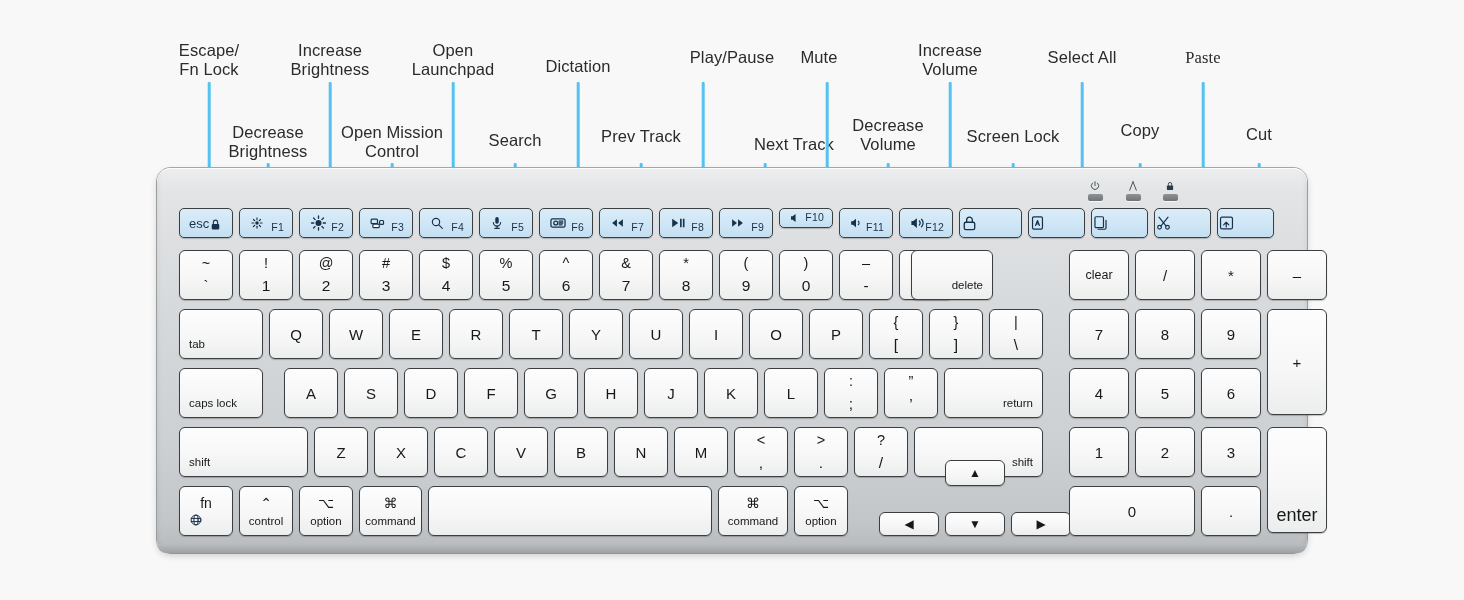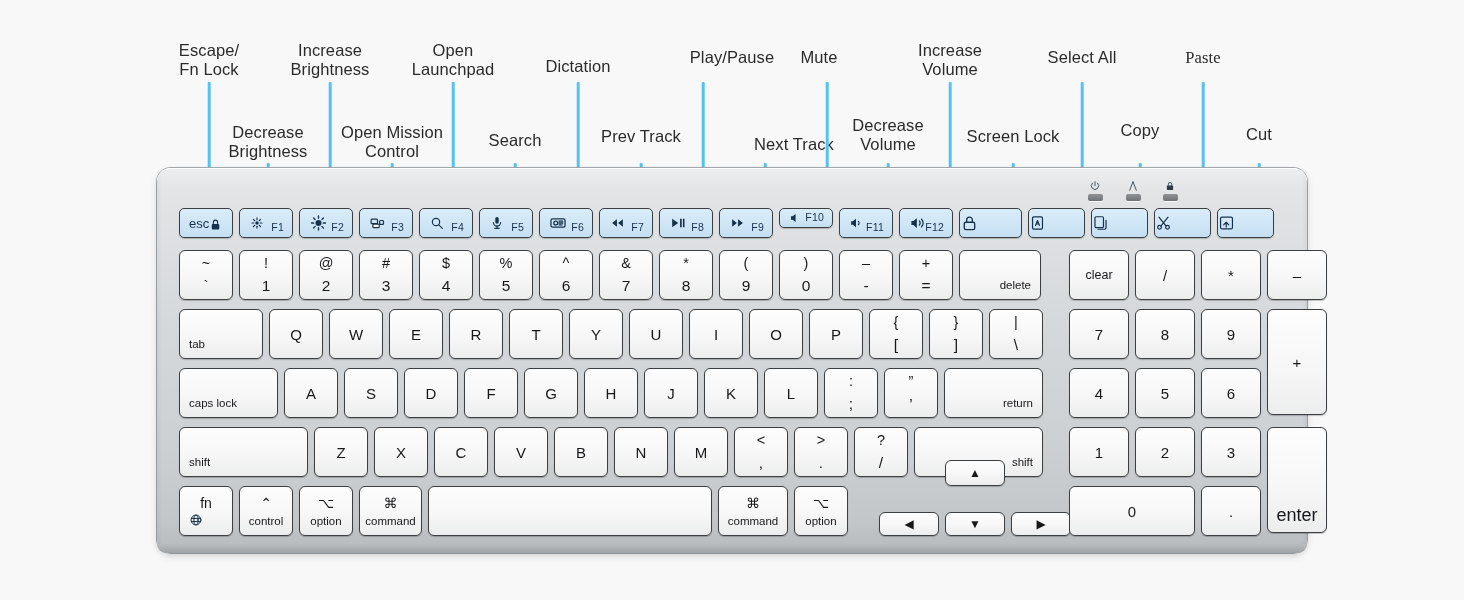--- a/index.html
+++ b/index.html
@@ -377,21 +377,21 @@
           <div class="lbl dn">0</div>
         </div>
         <div class="key" style="left: 682px; top: 82px; width: 54px; height: 50px;">
           <div class="lbl up">–</div>
           <div class="lbl dn">-</div>
         </div>
         <div class="key" style="left: 742px; top: 82px; width: 54px; height: 50px;">
           <div class="lbl up">+</div>
           <div class="lbl dn">=</div>
         </div>
-        <div class="key" style="left: 802px; top: 82px; width: 82px; height: 50px;">
+        <div class="key" style="left: 754px; top: 82px; width: 82px; height: 50px;">
           <div class="lbl br">delete</div>
         </div>
         <div class="key" style="left: 22px; top: 141px; width: 84px; height: 50px;">
           <div class="lbl bl">tab</div>
         </div>
         <div class="key" style="left: 112px; top: 141px; width: 54px; height: 50px;">
           <div class="lbl c">Q</div>
         </div>
         <div class="key" style="left: 172px; top: 141px; width: 54px; height: 50px;">
           <div class="lbl c">W</div>
@@ -425,21 +425,21 @@
           <div class="lbl dn">[</div>
         </div>
         <div class="key" style="left: 772px; top: 141px; width: 54px; height: 50px;">
           <div class="lbl up">}</div>
           <div class="lbl dn">]</div>
         </div>
         <div class="key" style="left: 832px; top: 141px; width: 54px; height: 50px;">
           <div class="lbl up">|</div>
           <div class="lbl dn">\</div>
         </div>
-        <div class="key" style="left: 22px; top: 200px; width: 99px; height: 50px; padding-left: 16px;">
+        <div class="key" style="left: 22px; top: 200px; width: 84px; height: 50px; padding-left: 16px;">
           <div class="lbl bl">caps lock</div>
         </div>
         <div class="key" style="left: 127px; top: 200px; width: 54px; height: 50px;">
           <div class="lbl c">A</div>
         </div>
         <div class="key" style="left: 187px; top: 200px; width: 54px; height: 50px;">
           <div class="lbl c">S</div>
         </div>
         <div class="key" style="left: 247px; top: 200px; width: 54px; height: 50px;">
           <div class="lbl c">D</div>

